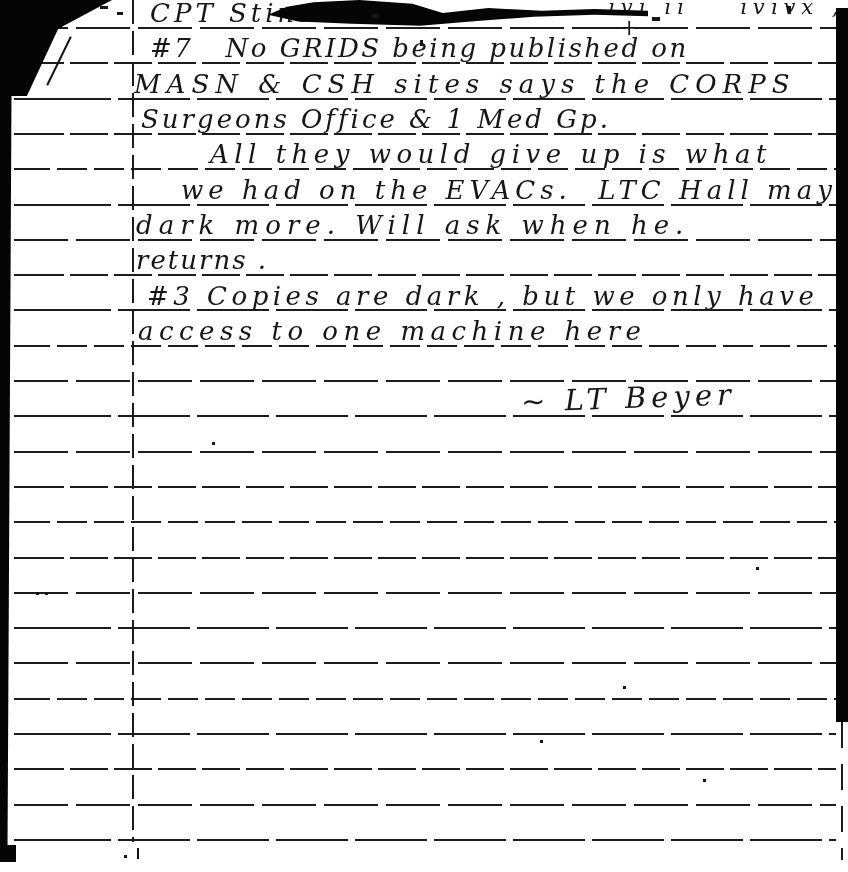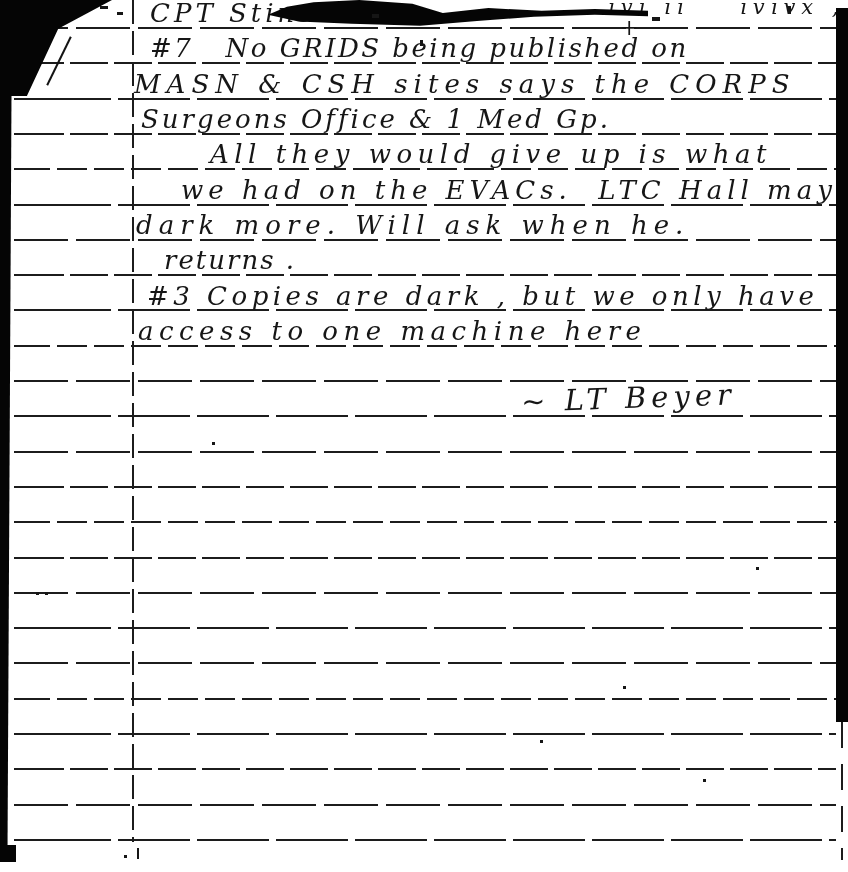--- a/index.html
+++ b/index.html
@@ -84,21 +84,21 @@
   <div class="hw" style="left:134px;top:68px;letter-spacing:6px;">MASN &amp; CSH sites says the CORPS</div>
 
   <div class="hw" style="left:141px;top:103px;letter-spacing:3px;">Surgeons Office &amp; 1 Med Gp.</div>
 
   <div class="hw" style="left:170px;top:138px;letter-spacing:5.5px;margin-left:40px;">All they would give up is what</div>
 
   <div class="hw" style="left:133px;top:174px;letter-spacing:5px;margin-left:48px;">we had on the EVACs.  LTC Hall may</div>
 
   <div class="hw" style="left:136px;top:209px;letter-spacing:6px;">dark more. Will ask when he.</div>
 
-  <div class="hw" style="left:136px;top:244px;letter-spacing:2px;margin-left:28px;">returns .</div>
+  <div class="hw" style="left:136px;top:244px;letter-spacing:2px;">returns .</div>
 
   <div class="hw" style="left:147px;top:280px;letter-spacing:4.5px;">#3 Copies are dark , but we only have</div>
 
   <div class="hw" style="left:138px;top:315px;letter-spacing:5.5px;text-align:center;">access to one machine here</div>
 
   <div class="hw" style="left:521px;top:382px;font-size:29px;letter-spacing:5px;transform:rotate(-2deg);">~ LT Beyer</div>
 
   <div class="hw" style="left:608px;top:-9px;font-size:21px;letter-spacing:6px;">ıvı ıı    ıvıvx ,</div>
 
   <div class="hw" style="left:620px;top:12px;font-size:22px;">+</div>

